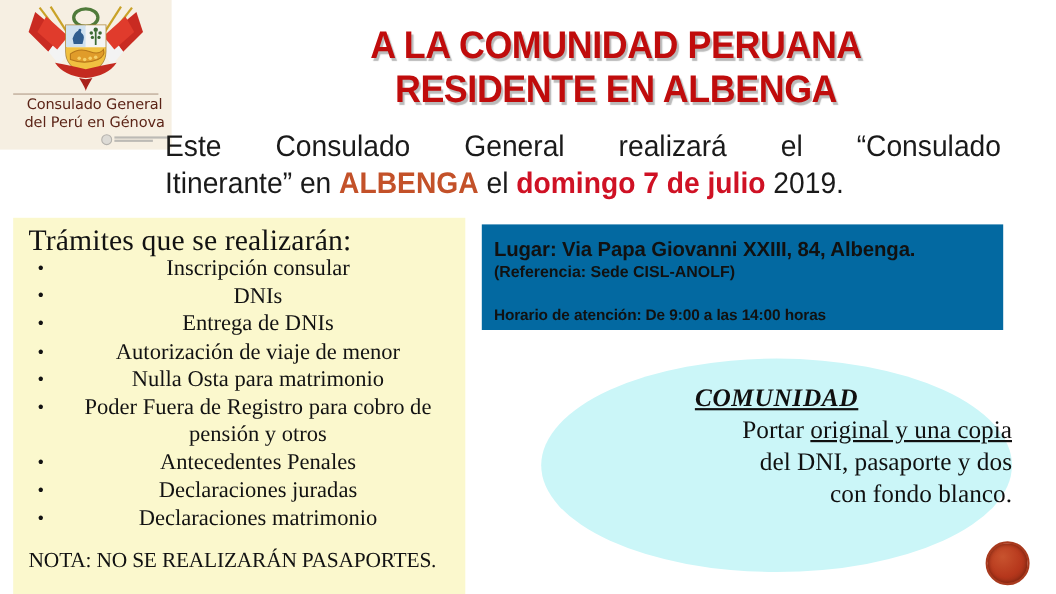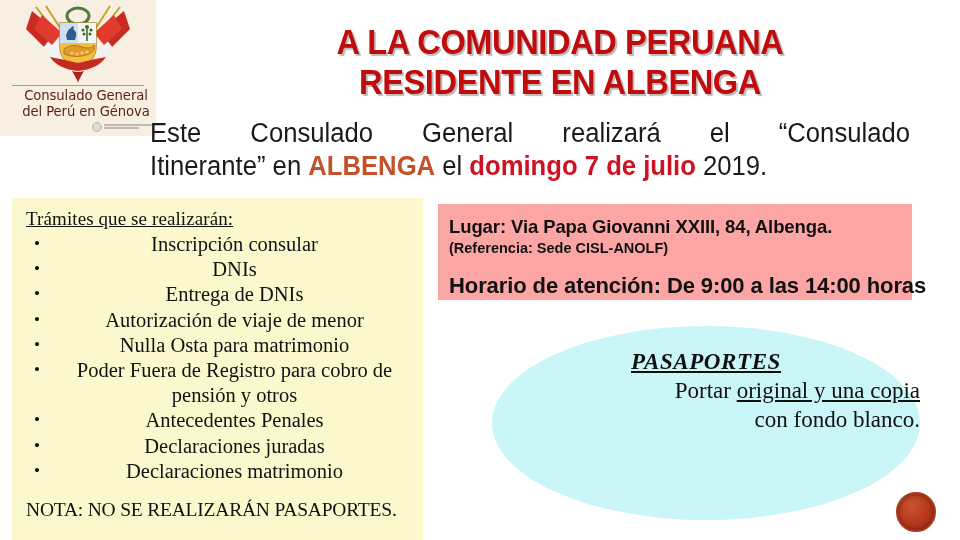--- a/index.html
+++ b/index.html
@@ -132,24 +132,23 @@
     top: 198px;
     width: 411px;
     height: 342px;
     background: #fbf8cd;
     font-family: "Liberation Serif", serif;
     color: #121212;
     padding: 8px 0 0 0;
     box-sizing: border-box;
   }
   #tramites-title {
-    font-size: 19px;
+    font-size: 27px;
     line-height: 25px;
     margin: 0 0 1px 14px;
-    text-decoration: underline;
     letter-spacing: 0.1px;
   }
   #tramites-list {
     list-style: none;
     margin: 0;
     padding: 0 8px 0 18px;
     font-size: 20.5px;
     line-height: 25.2px;
   }
   #tramites-list li {
@@ -175,42 +174,42 @@
     white-space: nowrap;
   }
 
   
   #lugar-panel {
     position: absolute;
     left: 438px;
     top: 204px;
     width: 474px;
     height: 96px;
-    background: #fca5a5;
+    background: #0369a1;
     font-family: "Liberation Sans", sans-serif;
     color: #111111;
     box-sizing: border-box;
     padding: 12px 0 0 11px;
   }
   #lugar-line {
     font-size: 18.5px;
     font-weight: bold;
     line-height: 22px;
     white-space: nowrap;
     letter-spacing: -0.1px;
   }
   #lugar-ref {
     font-size: 14.5px;
     font-weight: bold;
     line-height: 20px;
     white-space: nowrap;
   }
   #horario-line {
     margin-top: 17px;
-    font-size: 22px;
+    font-size: 14px;
     font-weight: bold;
     line-height: 22px;
     white-space: nowrap;
     letter-spacing: -0.1px;
   }
 
   
   #importante-oval {
     position: absolute;
     left: 492px;
@@ -357,22 +356,23 @@
     <div id="tramites-note">NOTA: NO SE REALIZARÁN PASAPORTES.</div>
   </div>
 
   <div id="lugar-panel">
     <div id="lugar-line">Lugar:  Via Papa Giovanni XXIII, 84, Albenga.</div>
     <div id="lugar-ref">(Referencia:  Sede CISL-ANOLF)</div>
     <div id="horario-line">Horario de atención: De 9:00  a las 14:00 horas</div>
   </div>
 
   <div id="importante-oval">
-    <div id="importante-heading">PASAPORTES</div>
+    <div id="importante-heading">COMUNIDAD</div>
     <div id="importante-body">
       <span class="ln"><span>Portar </span><u>original y una copia</u></span>
+      <span class="ln">del DNI, pasaporte y dos</span>
       <span class="ln">con fondo blanco.</span>
     </div>
   </div>
 
   <div id="seal-stamp"></div>
 
 </div>
 
 </body></html>

